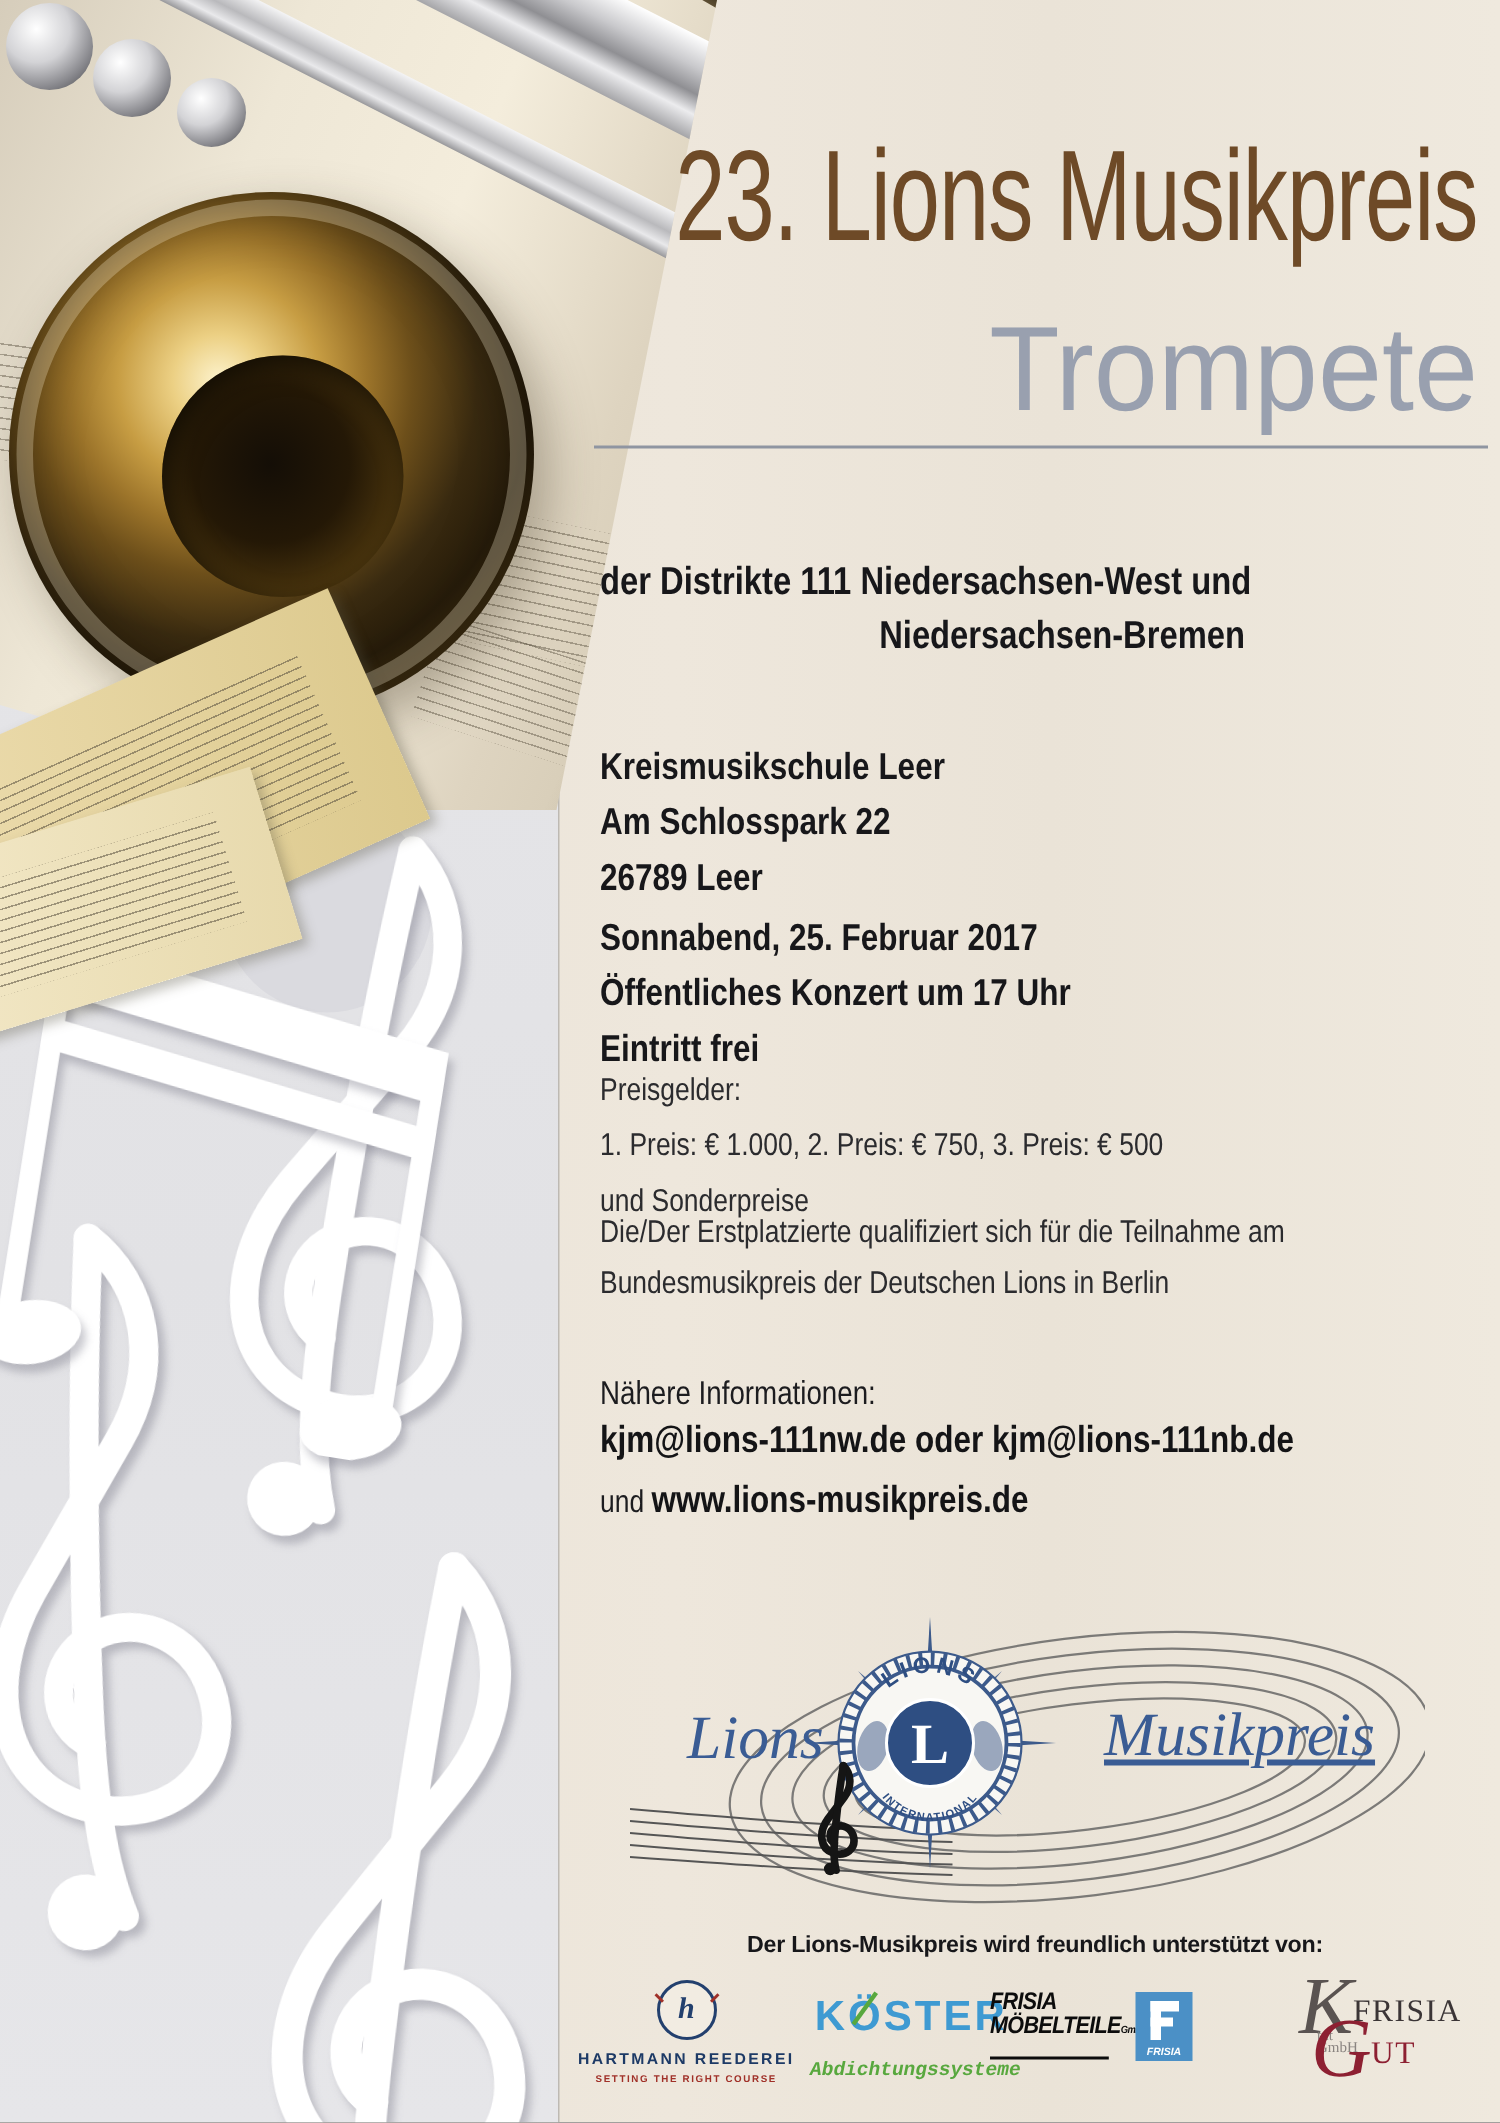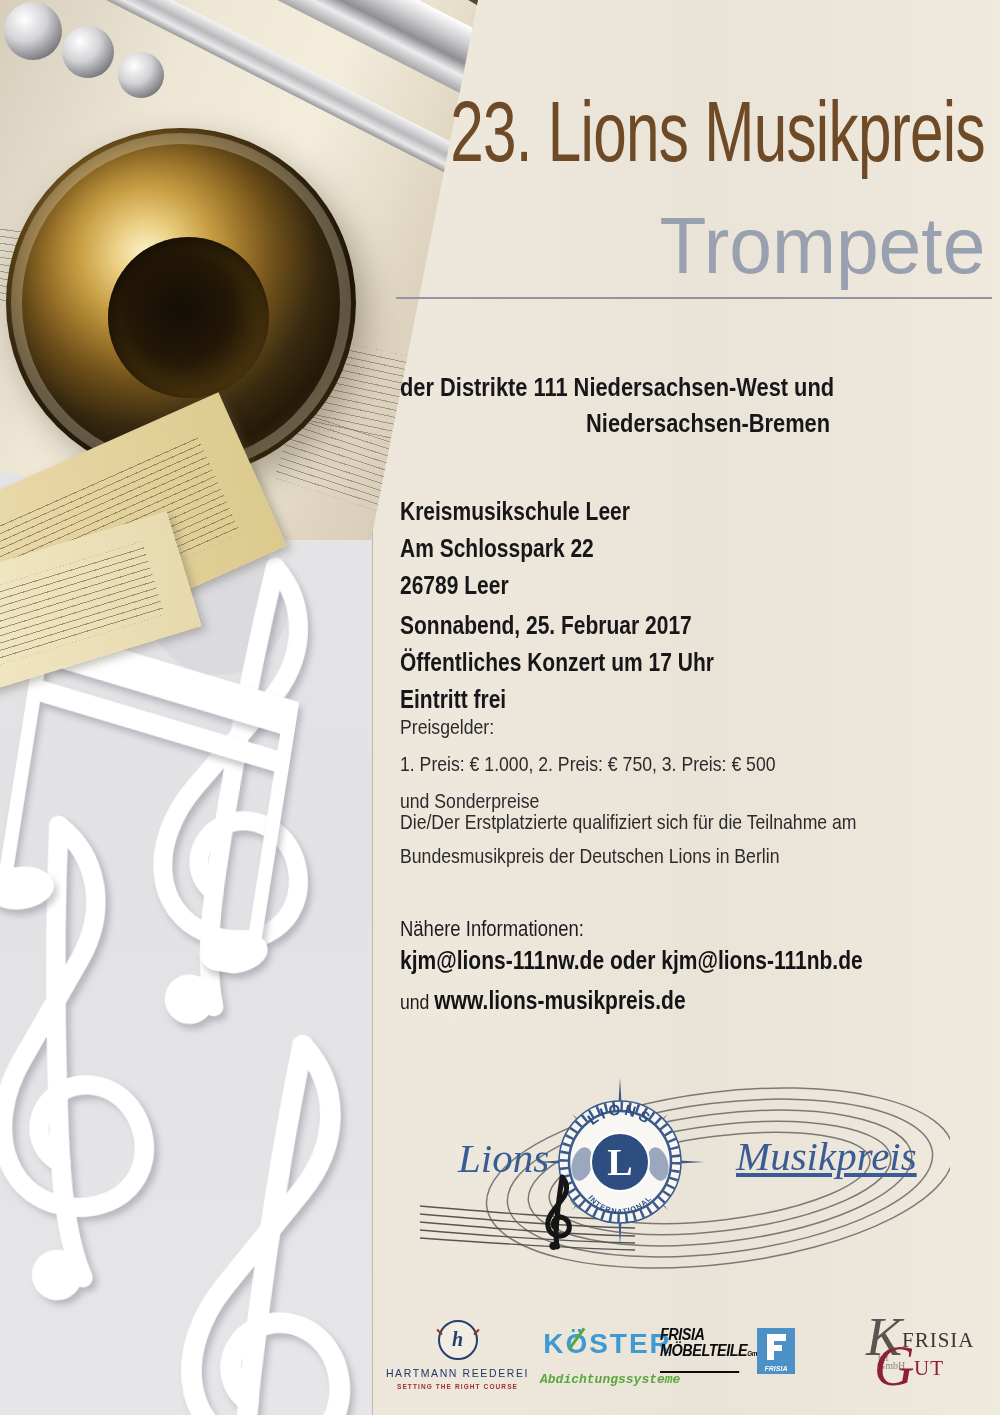--- a/index.html
+++ b/index.html
@@ -78,21 +78,21 @@
   .sponsor-h{position:absolute;left:380px;right:0;top:1288px;text-align:center;font-weight:bold;
              font-size:15.5px;letter-spacing:-.2px;color:#17171a;}
   .sp{position:absolute;}
   .sp-hart{left:385px;top:1320px;width:145px;text-align:center;}
   .hart-circle{width:36px;height:36px;margin:0 auto;border:2px solid #23406e;border-radius:50%;
                font-family:"Liberation Serif",serif;font-style:italic;font-weight:bold;color:#23406e;
                font-size:20px;line-height:34px;position:relative;background:#f2ece2;}
   .hart-tick{position:absolute;width:7px;height:2px;background:#a03028;}
   .ht1{left:-4px;top:9px;transform:rotate(45deg);}
   .ht2{right:-4px;top:9px;transform:rotate(-45deg);}
-  .hart-name{margin-top:7px;font-size:10.5px;letter-spacing:1.6px;color:#1d3a66;font-weight:normal;}
+  .hart-name{margin-top:7px;font-size:10.5px;letter-spacing:1.6px;color:#1d3a66;font-weight:bold;}
   .hart-tag{margin-top:4px;font-size:6.5px;letter-spacing:1.1px;color:#a03028;font-weight:bold;}
   .sp-koster{left:540px;top:1328px;width:135px;text-align:center;}
   .koster-word{font-size:28px;font-weight:bold;color:#3e9ad2;letter-spacing:2px;}
   .koster-o{position:relative;display:inline-block;}
   .o-slash{position:absolute;left:50%;top:-2px;width:3px;height:26px;margin-left:-2px;
            background:#58a83e;transform:rotate(36deg);}
   .koster-tag{font-size:13px;font-style:italic;font-weight:bold;color:#58a83e;margin-top:12px;font-family:Liberation Mono, monospace;}
   .sp-frisia{left:660px;top:1328px;width:135px;height:50px;}
   .fr-text{font-style:italic;font-weight:bold;color:#0c0c0c;transform:scaleX(.9);transform-origin:left top;}
   .fr-l1{font-size:16px;line-height:14px;letter-spacing:-.5px;}
@@ -260,20 +260,21 @@
         <g stroke-width="17" stroke-linecap="round">
           <path d="M74,14 C92,32 94,60 76,84 L40,132 C18,162 22,198 52,208 C80,217 102,198 97,173 C93,152 72,142 56,151 C42,159 41,178 54,186" fill="none"></path>
           <path d="M74,14 C66,62 59,122 55,170 C52,206 53,228 58,246" fill="none"></path>
           <circle cx="45" cy="243" r="14" stroke="none"></circle>
         </g>
       </g>
     </svg>
     <div class="logo-lions">Lions</div>
     <div class="logo-musik">Musikpreis</div>
 
+    <div class="sponsor-h">Der Lions-Musikpreis wird freundlich unterstützt von:</div>
 
     <div class="sp sp-hart">
       <div class="hart-circle">
         <span>h</span>
         <i class="hart-tick ht1"></i>
         <i class="hart-tick ht2"></i>
       </div>
       <div class="hart-name">HARTMANN REEDEREI</div>
       <div class="hart-tag">SETTING THE RIGHT COURSE</div>
     </div>

